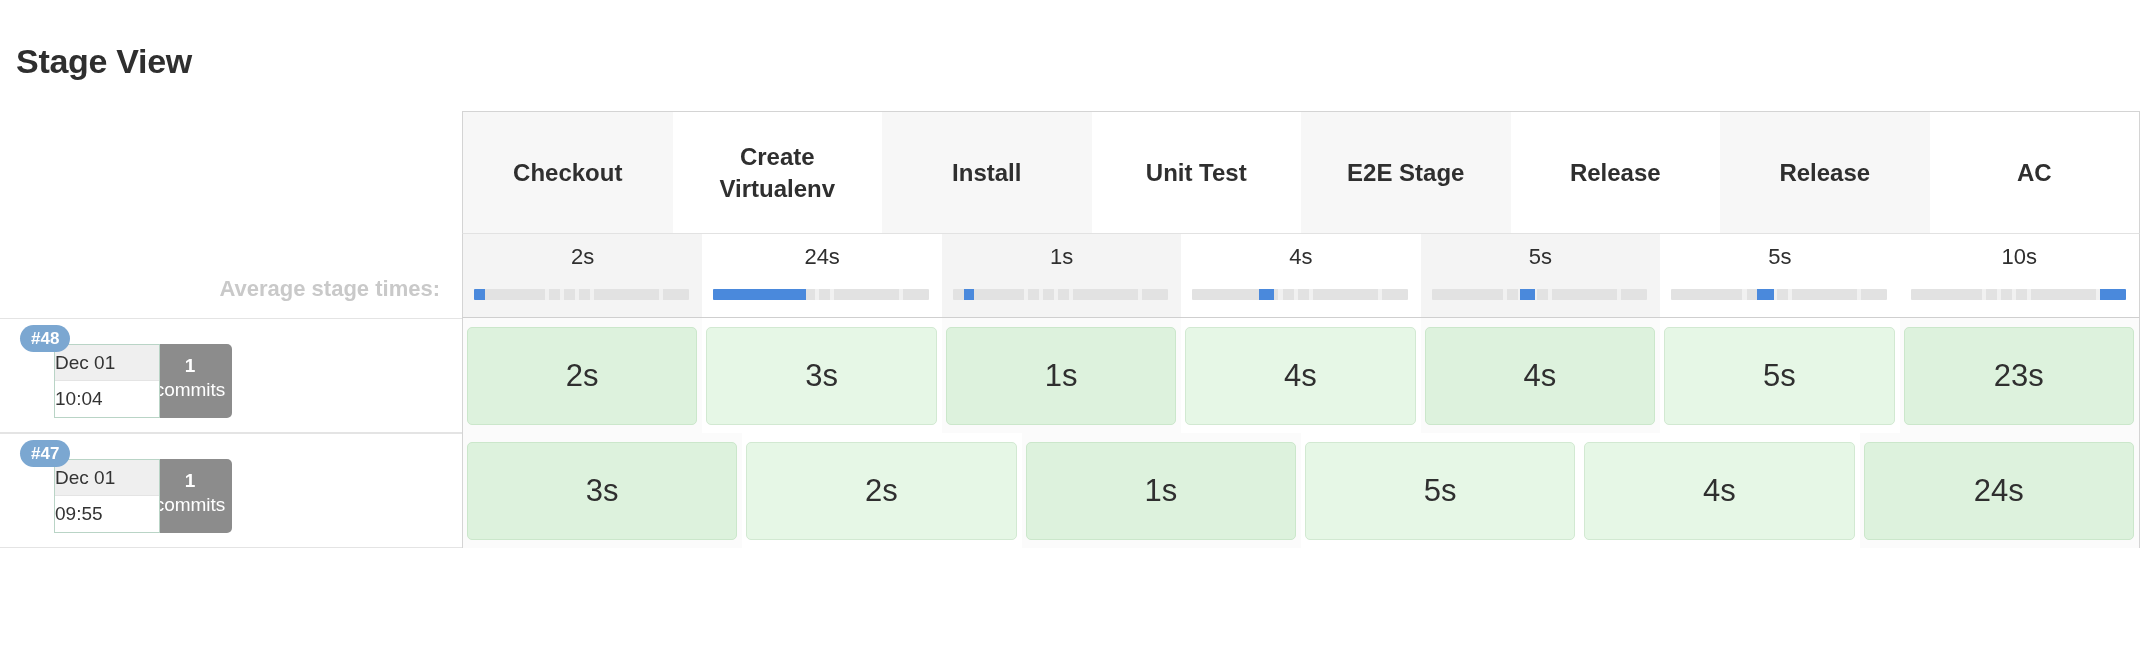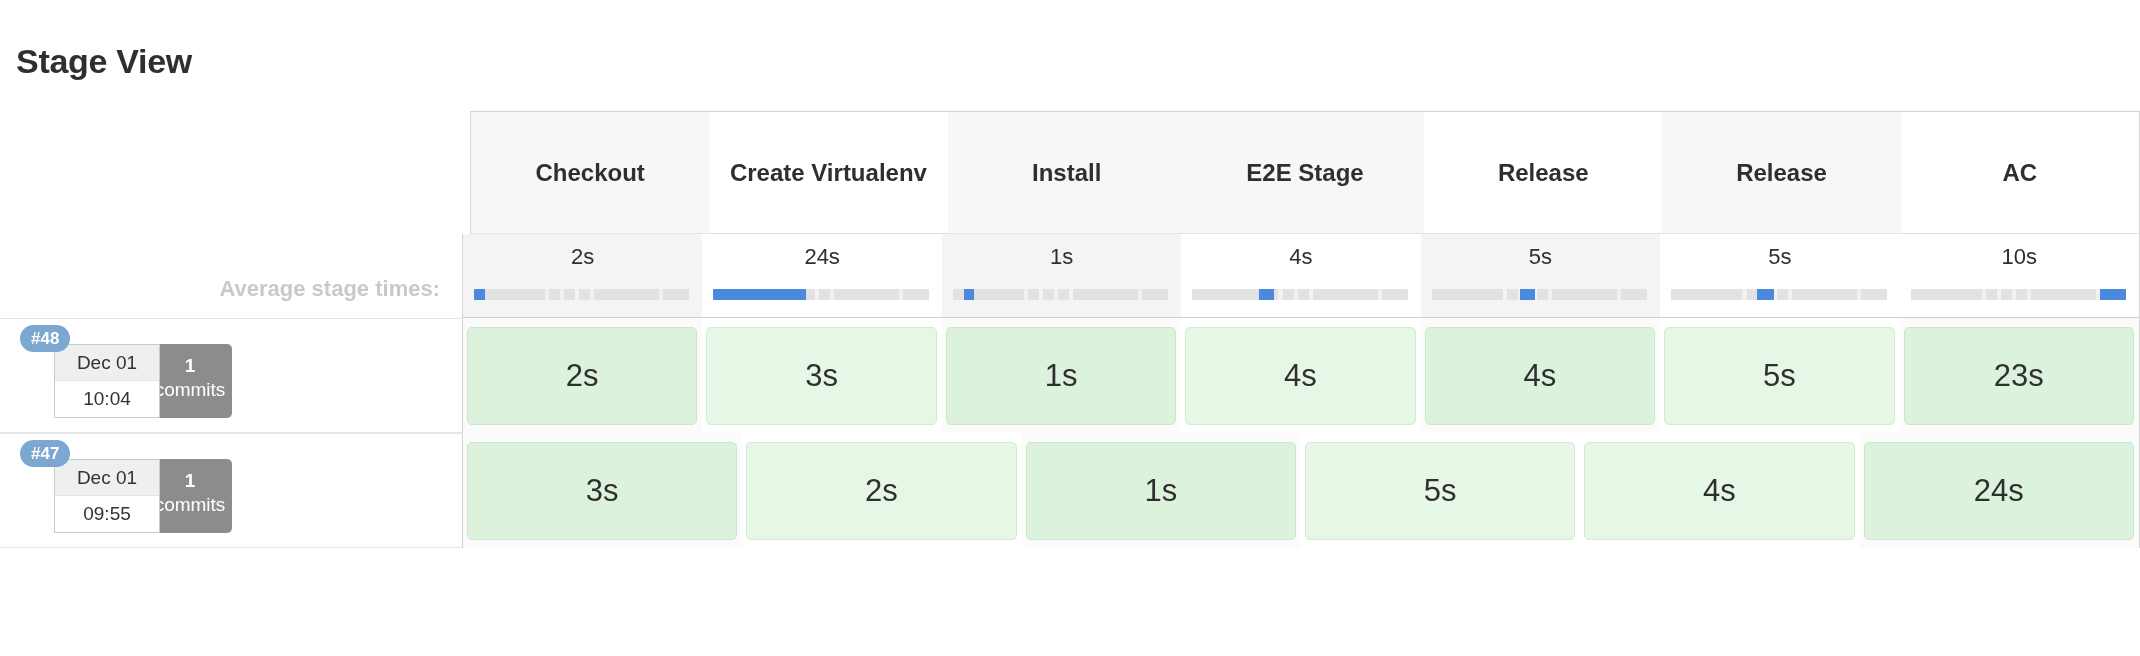--- a/index.html
+++ b/index.html
@@ -62,21 +62,20 @@
     position: relative;
   }
 
   
   #header-row .sv-stages {
     border-top: 1px solid #d4d4d4;
     border-bottom: 1px solid #e2e2e2;
     border-left: 1px solid #d4d4d4;
     border-right: 1px solid #d4d4d4;
     background: #ffffff;
-    margin-left: 8px;
   }
   .stage-head {
     height: 121px;
     display: flex;
     align-items: center;
     justify-content: center;
     text-align: center;
     font-size: 24px;
     font-weight: bold;
     color: #2f2f2f;
@@ -189,31 +188,29 @@
     width: 106px;
     height: 74px;
     box-sizing: border-box;
     border: 1px solid #b9d4c6;
     background: #ffffff;
     z-index: 2;
   }
   .build-date {
     height: 36px;
     line-height: 36px;
-    text-align: center;
     font-size: 19px;
     color: #333333;
     background: #efefef;
     border-bottom: 1px solid #e4e4e4;
     box-sizing: border-box;
   }
   .build-time {
     height: 36px;
     line-height: 36px;
-    text-align: center;
     font-size: 19px;
     color: #333333;
     background: #ffffff;
     box-sizing: border-box;
   }
   .build-commits {
     position: absolute;
     left: 128px;
     top: 19px;
     width: 84px;
@@ -262,20 +259,23 @@
       <div class="sv-cell">
         <div class="stage-head alt">Checkout</div>
       </div>
       <div class="sv-cell">
         <div class="stage-head">Create Virtualenv</div>
       </div>
       <div class="sv-cell">
         <div class="stage-head alt">Install</div>
       </div>
       <div class="sv-cell">
+        <div class="stage-head">Unit Test</div>
+      </div>
+      <div class="sv-cell">
         <div class="stage-head alt">E2E Stage</div>
       </div>
       <div class="sv-cell">
         <div class="stage-head">Release</div>
       </div>
       <div class="sv-cell">
         <div class="stage-head alt">Release</div>
       </div>
       <div class="sv-cell">
         <div class="stage-head">AC</div>

